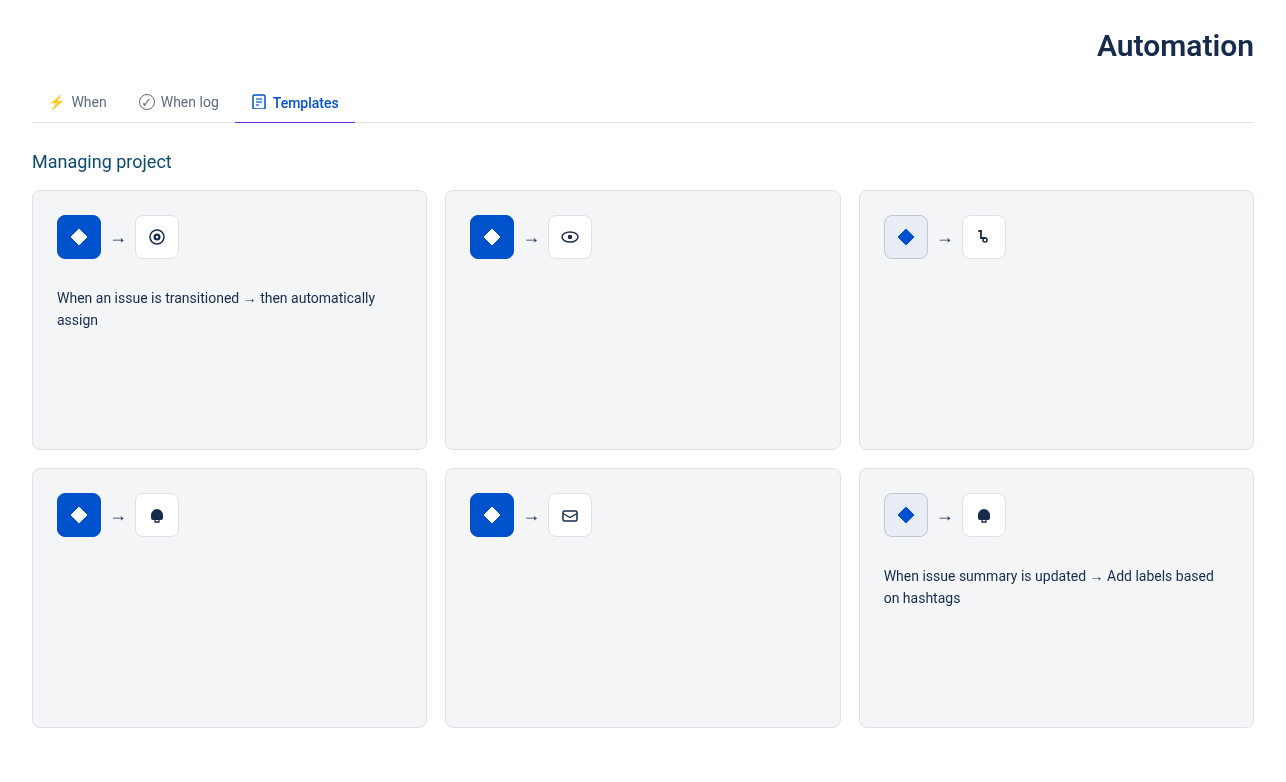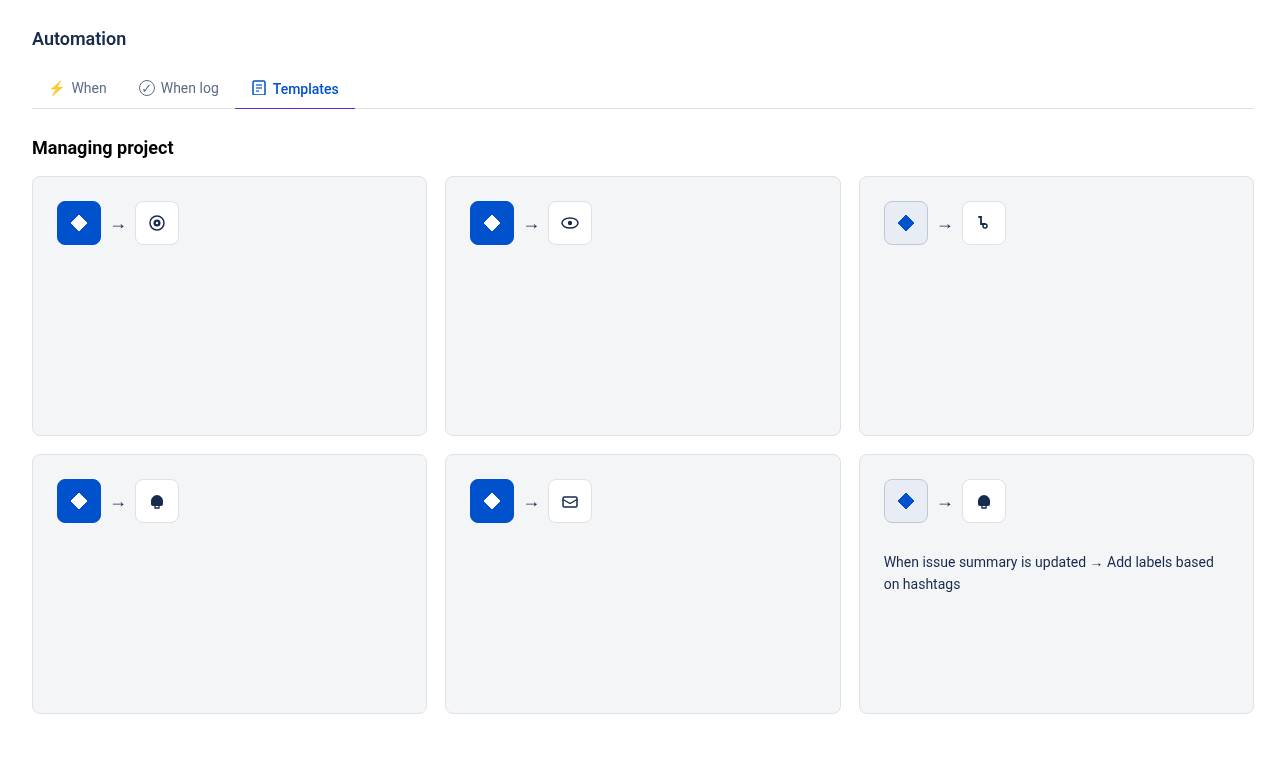--- a/index.html
+++ b/index.html
@@ -7,24 +7,25 @@
       font-family: -apple-system, BlinkMacSystemFont, 'Segoe UI', Roboto, sans-serif;
       background: #fff;
       color: #172b4d;
       min-height: 782px;
       width: 1286px;
     }
     .page {
       padding: 28px 32px 0 32px;
     }
     .page-title {
-      font-size: 18px;
+      font-size: 30px;
       font-weight: 600;
       color: #172b4d;
       margin-bottom: 20px;
+      text-align: right;
     }
     .tabs {
       display: flex;
       gap: 0;
       border-bottom: 1px solid #dfe1e6;
       margin-bottom: 28px;
     }
     .tab {
       display: flex;
       align-items: center;
@@ -40,22 +41,22 @@
     .tab.active {
       color: #0052cc;
       border-bottom: 1px solid #6d28d9;
       font-weight: 500;
     }
     .tab-icon {
       font-size: 14px;
     }
     .section-title {
       font-size: 18px;
-      font-weight: 700;
-      color: #000000;
+      font-weight: 400;
+      color: #0c4a6e;
       margin-bottom: 18px;
     }
     .cards-grid {
       display: grid;
       grid-template-columns: repeat(3, 1fr);
       gap: 18px;
     }
     .card {
       background: #f4f5f7;
       border-radius: 8px;
@@ -140,20 +141,21 @@
         </div>
         <span class="arrow-text">→</span>
         <div class="icon-box">
           <svg width="22" height="22" viewBox="0 0 22 22" fill="none" xmlns="http://www.w3.org/2000/svg">
             <circle cx="11" cy="11" r="7" stroke="#172b4d" stroke-width="1.5" fill="none"></circle>
             <circle cx="11" cy="11" r="3.5" fill="#172b4d"></circle>
             <circle cx="11" cy="11" r="1.2" fill="white"></circle>
           </svg>
         </div>
       </div>
+      <p class="card-description">When an issue is transitioned → then automatically assign</p>
     </div>
 
     <div class="card">
       <div class="card-icons">
         <div class="icon-box blue-bg">
           <svg width="22" height="22" viewBox="0 0 22 22" fill="none" xmlns="http://www.w3.org/2000/svg">
             <path d="M11 3L19 11L11 19L3 11L11 3Z" fill="white" stroke="white" stroke-width="1"></path>
           </svg>
         </div>
         <span class="arrow-text">→</span>

